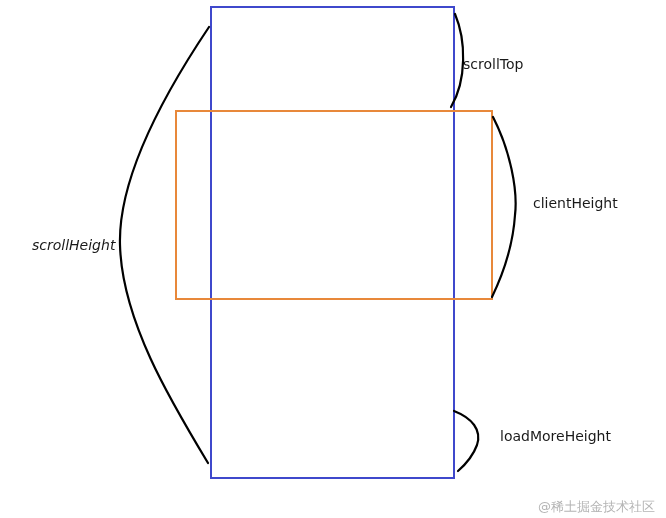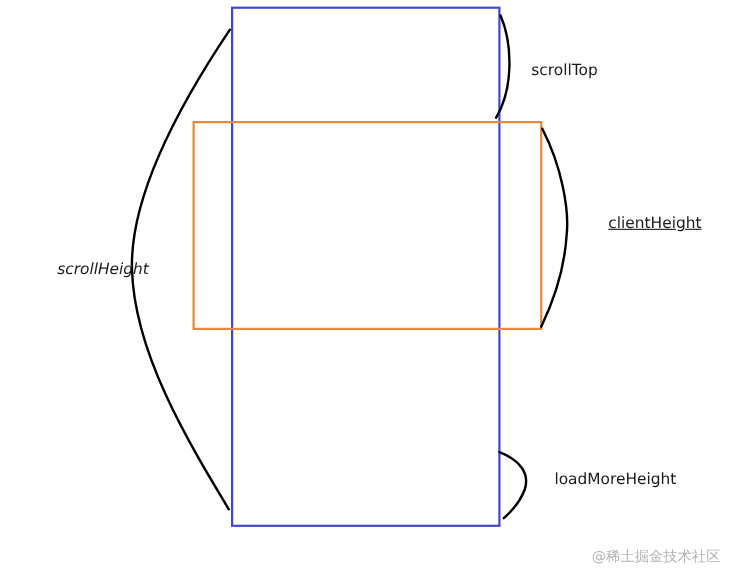--- a/index.html
+++ b/index.html
@@ -1,32 +1,32 @@
 <!DOCTYPE html>
 <html><head>
   <meta charset="utf-8">
   <style>
     html, body { margin: 0; padding: 0; background: #ffffff; }
     body { width: 666px; height: 518px; position: relative; overflow: hidden;
       font-family: "DejaVu Sans", "Liberation Sans", sans-serif; }
     svg.canvas { position: absolute; left: 0; top: 0; }
-    .label { position: absolute; font-size: 14px; color: #1a1a1a; white-space: nowrap; line-height: 1; margin-left: 20px; }
+    .label { position: absolute; font-size: 14px; color: #1a1a1a; white-space: nowrap; line-height: 1; }
     .watermark { position: absolute; font-size: 13px; color: #b4b4b4; white-space: nowrap; line-height: 1; }
   </style>
 </head>
 <body>
 
 <svg class="canvas" width="666" height="518" viewBox="0 0 666 518">
   <rect x="211" y="7" width="243" height="471" fill="none" stroke="#3f48cc" stroke-width="2"></rect>
   <rect x="176" y="111" width="316" height="188" fill="none" stroke="#e8883a" stroke-width="2"></rect>
 
   <path d="M209,27 C160,100 118,180 120,245 C122,320 170,400 208,463" fill="none" stroke="#000" stroke-width="2.2" stroke-linecap="round"></path>
   <path d="M455,14 C466,40 467,80 451,107" fill="none" stroke="#000" stroke-width="2.2" stroke-linecap="round"></path>
   <path d="M493,117 C510,150 518,190 515,215 C513,245 505,270 492,297" fill="none" stroke="#000" stroke-width="2.2" stroke-linecap="round"></path>
   <path d="M454,411 C472,418 482,430 477,445 C473,456 466,464 458,471" fill="none" stroke="#000" stroke-width="2.2" stroke-linecap="round"></path>
 </svg>
 
 <div class="label" style="left:32px; top:238px;font-style:italic;">scrollHeight</div>
 <div class="label" style="left:463px; top:57px;">scrollTop</div>
-<div class="label" style="left:533px; top:196px;text-decoration:underline;">clientHeight</div>
-<div class="label" style="left:484px; top:429px;text-align:right;">loadMoreHeight</div>
+<div class="label" style="left:533px; top:196px;">clientHeight</div>
+<div class="label" style="left:500px; top:429px;text-align:right;">loadMoreHeight</div>
 
 <div class="watermark" style="left:538px; top:500px;">@稀土掘金技术社区</div>
 
 </body></html>

